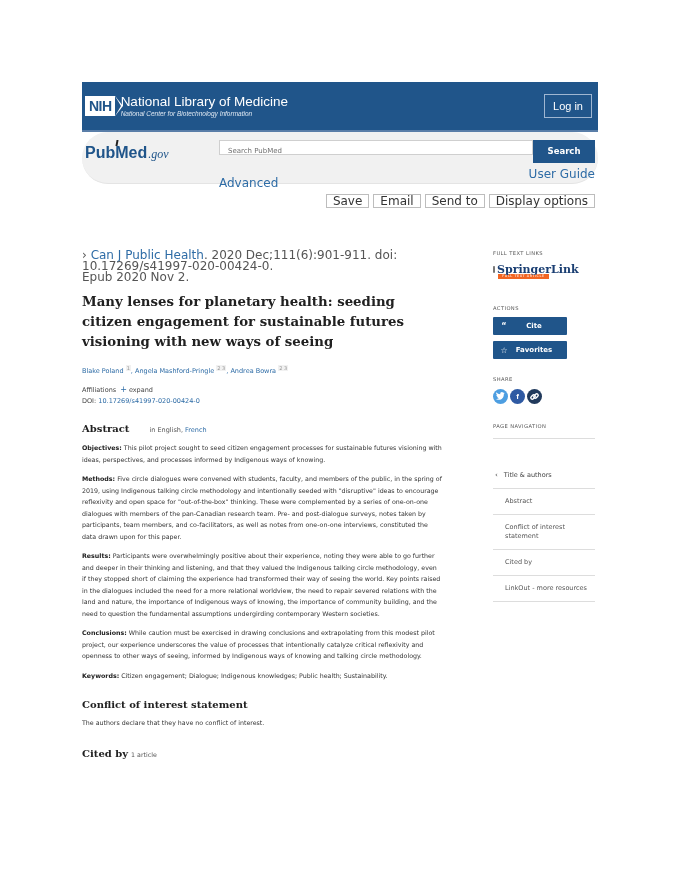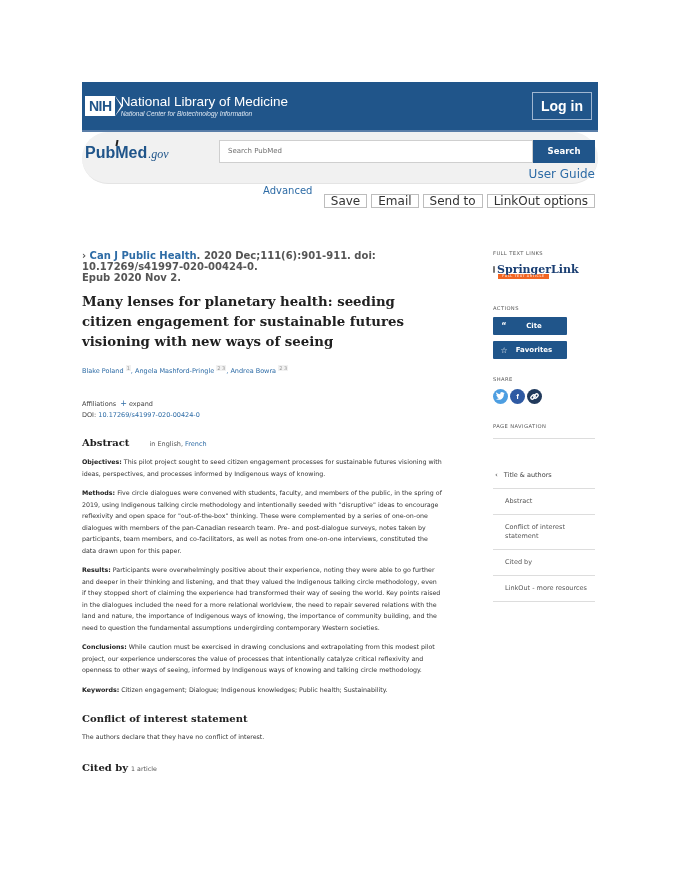--- a/index.html
+++ b/index.html
@@ -11,47 +11,47 @@
   
   .nih-bar { height: 50px; background: #20558a; display: flex; align-items: center; justify-content: space-between; padding: 0 6px 0 3px; border-bottom: 2px solid #5a7ea8; }
   .nih-brand { display: flex; align-items: center; }
   .nih-logo { display: flex; align-items: center; height: 22px; }
   .nih-logo .nih-box { background: #fff; color: #20558a; font-family: "Liberation Sans", sans-serif; font-weight: bold; font-size: 14px; height: 20px; line-height: 20px; padding: 0 3px 0 4px; letter-spacing: -0.5px; }
   .nih-logo .nih-arrow { width: 0; height: 0; border-top: 10px solid transparent; border-bottom: 10px solid transparent; border-left: 8px solid #fff; }
   .nih-logo .nih-arrow2 { width: 0; height: 0; border-top: 10px solid transparent; border-bottom: 10px solid transparent; border-left: 6px solid #20558a; margin-left: -8px; }
   .nih-text { color: #fff; }
   .nih-title { font-family: "Liberation Sans", sans-serif; font-size: 13.5px; line-height: 14px; }
   .nih-sub { font-family: "Liberation Sans", sans-serif; font-style: italic; font-size: 6.5px; line-height: 9px; color: #dfe8f2; }
-  .login-btn { border: 1px solid #9fb6d1; color: #fff; font-family: "Liberation Sans", sans-serif; font-size: 14px; padding: 5px 8px; font-weight: bold; }
+  .login-btn { border: 1px solid #9fb6d1; color: #fff; font-family: "Liberation Sans", sans-serif; font-size: 11px; padding: 5px 8px; }
 
   
   .search-band { background: #f1f1f1; height: 52px; position: relative; border-bottom: 1px solid #e4e4e4; border-radius: 26px; }
   .pm-logo { position: absolute; left: 3px; top: 12px; font-family: "Liberation Sans", sans-serif; font-weight: bold; font-size: 16px; color: #20558a; display: flex; align-items: baseline; }
   .pm-logo .gov { font-family: "Liberation Serif", serif; font-weight: normal; font-style: italic; font-size: 12px; color: #20558a; margin-left: 1px; }
   .pm-logo .m { position: relative; display: inline-block; }
   .pm-logo .m::before { content: ""; position: absolute; left: 1px; top: -4px; width: 2px; height: 6px; background: #212121; transform: skewX(-10deg); }
-  .search-input { position: absolute; left: 137px; top: 8px; width: 314px; height: 23px; background: #fff; border: 1px solid #cfcfcf; font-family: "DejaVu Sans", sans-serif; font-size: 7px; color: #6f6f6f; padding: 0 8px; line-height: 21px; }
+  .search-input { position: absolute; left: 137px; top: 8px; width: 314px; height: 15px; background: #fff; border: 1px solid #cfcfcf; font-family: "DejaVu Sans", sans-serif; font-size: 7px; color: #6f6f6f; padding: 0 8px; line-height: 21px; }
   .search-btn { position: absolute; left: 451px; top: 8px; width: 62px; height: 23px; background: #20558a; color: #fff; font-family: "DejaVu Sans", sans-serif; font-weight: bold; font-size: 8.5px; text-align: center; line-height: 23px; }
-  .adv-link { position: absolute; left: 137px; top: 53px; font-size: 10px; color: #2e6ca6; margin-left: 44px; }
+  .adv-link { position: absolute; left: 137px; top: 44px; font-size: 12px; color: #2e6ca6; }
   .guide-link { position: absolute; right: 3px; top: 35px; font-size: 12px; color: #2e6ca6; }
 
   
   .action-row { display: flex; justify-content: flex-end; gap: 4px; padding: 10px 3px 0 0; height: 38px; }
   .act-btn { border: 1px solid #bdbdbd; background: #fff; font-size: 12px; color: #333; height: 14px; line-height: 12px; padding: 0 6px; }
 
   
   .main { position: absolute; left: 82px; top: 250px; width: 360px; }
   .side { position: absolute; left: 493px; top: 250px; width: 104px; }
 
-  .citation { font-size: 10px; color: #555; line-height: 11px; font-weight: bold; }
+  .citation { font-size: 12px; color: #555; line-height: 11px; }
   .citation a { color: #2e6ca6; text-decoration: none; }
   .title { font-family: "DejaVu Serif", serif; font-weight: bold; font-size: 13.3px; line-height: 20px; color: #212121; margin-top: 9px; }
   .authors { margin-top: 11px; font-size: 6.5px; color: #2e6ca6; line-height: 10px; }
   .authors sup { font-size: 5px; color: #999; background: #f1f1f1; padding: 0 1px; }
-  .meta { margin-top: 23px; font-size: 6.5px; color: #444; line-height: 10.5px; }
+  .meta { margin-top: 9px; font-size: 6.5px; color: #444; line-height: 10.5px; }
   .meta a { color: #2e6ca6; }
   .plus { color: #2e6ca6; font-size: 8px; margin: 0 2px 0 4px; }
 
   .abs-head { margin-top: 17px; display: flex; align-items: baseline; }
   .abs-head .h { font-family: "DejaVu Serif", serif; font-weight: bold; font-size: 10px; color: #212121; }
   .abs-head .lang { font-size: 6.5px; color: #555; margin-left: 20px; }
   .abs-head .lang a { color: #2e6ca6; }
 
   .para { font-size: 6.3px; line-height: 11.5px; color: #333; margin-top: 8px; }
   .para b { color: #212121; }
@@ -114,21 +114,21 @@
     <div class="search-input">Search PubMed</div>
     <div class="search-btn">Search</div>
     <div class="adv-link">Advanced</div>
     <div class="guide-link">User Guide</div>
   </div>
 
   <div class="action-row">
     <div class="act-btn">Save</div>
     <div class="act-btn">Email</div>
     <div class="act-btn">Send to</div>
-    <div class="act-btn">LinkOut options</div>
+    <div class="act-btn">Display options</div>
   </div>
 </div>
 
 <div class="main">
   <div class="citation">
     <span>›</span>
     <a>Can J Public Health</a><span>. 2020 Dec;111(6):901-911. doi: 10.17269/s41997-020-00424-0.</span><br>
     <span>Epub 2020 Nov 2.</span>
   </div>
   <h1 class="title">Many lenses for planetary health: seeding citizen engagement for sustainable futures visioning with new ways of seeing</h1>

